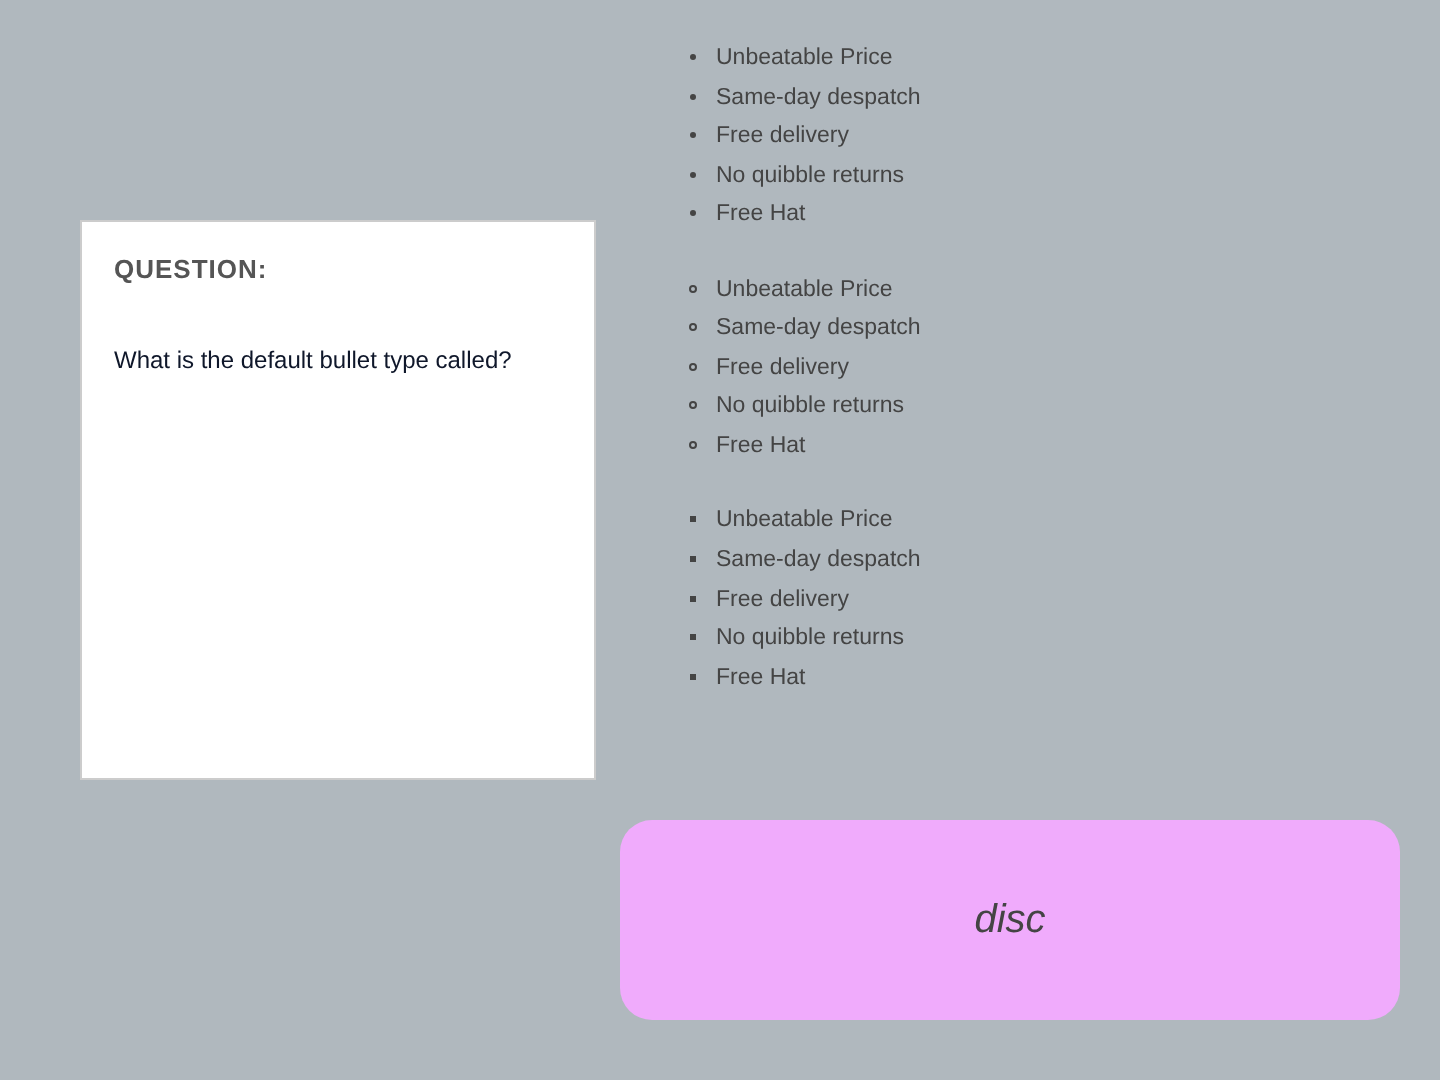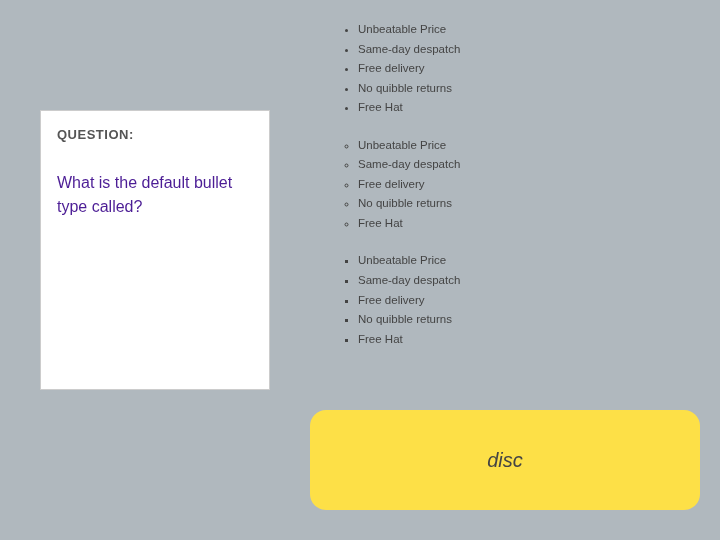--- a/index.html
+++ b/index.html
@@ -17,41 +17,41 @@
       width: 720px;
       height: 540px;
       position: relative;
       padding: 20px;
       display: flex;
       gap: 20px;
     }
 
     
     .question-card {
-      width: 230px;
+      width: 258px;
       min-height: 280px;
       background-color: #ffffff;
       border: 1px solid #cccccc;
       padding: 16px;
       position: absolute;
       top: 110px;
       left: 40px;
     }
 
     .question-title {
       font-size: 13px;
       font-weight: bold;
       color: #555;
       margin-bottom: 10px;
       letter-spacing: 0.5px;
     }
 
     .question-text {
-      font-size: 16px;
-      color: #4c1d95;
+      font-size: 12px;
+      color: #0f172a;
       line-height: 1.5;
       margin-top: 29px;
     }
 
     
     .lists-area {
       position: absolute;
       top: 20px;
       left: 340px;
       right: 20px;
@@ -87,21 +87,21 @@
       line-height: 1.7;
     }
 
     
     .answer-button {
       position: absolute;
       bottom: 30px;
       left: 310px;
       right: 20px;
       height: 100px;
-      background-color: #fde047;
+      background-color: #f0abfc;
       border-radius: 16px;
       display: flex;
       align-items: center;
       justify-content: center;
       cursor: pointer;
     }
 
     .answer-text {
       font-size: 20px;
       color: #444;

